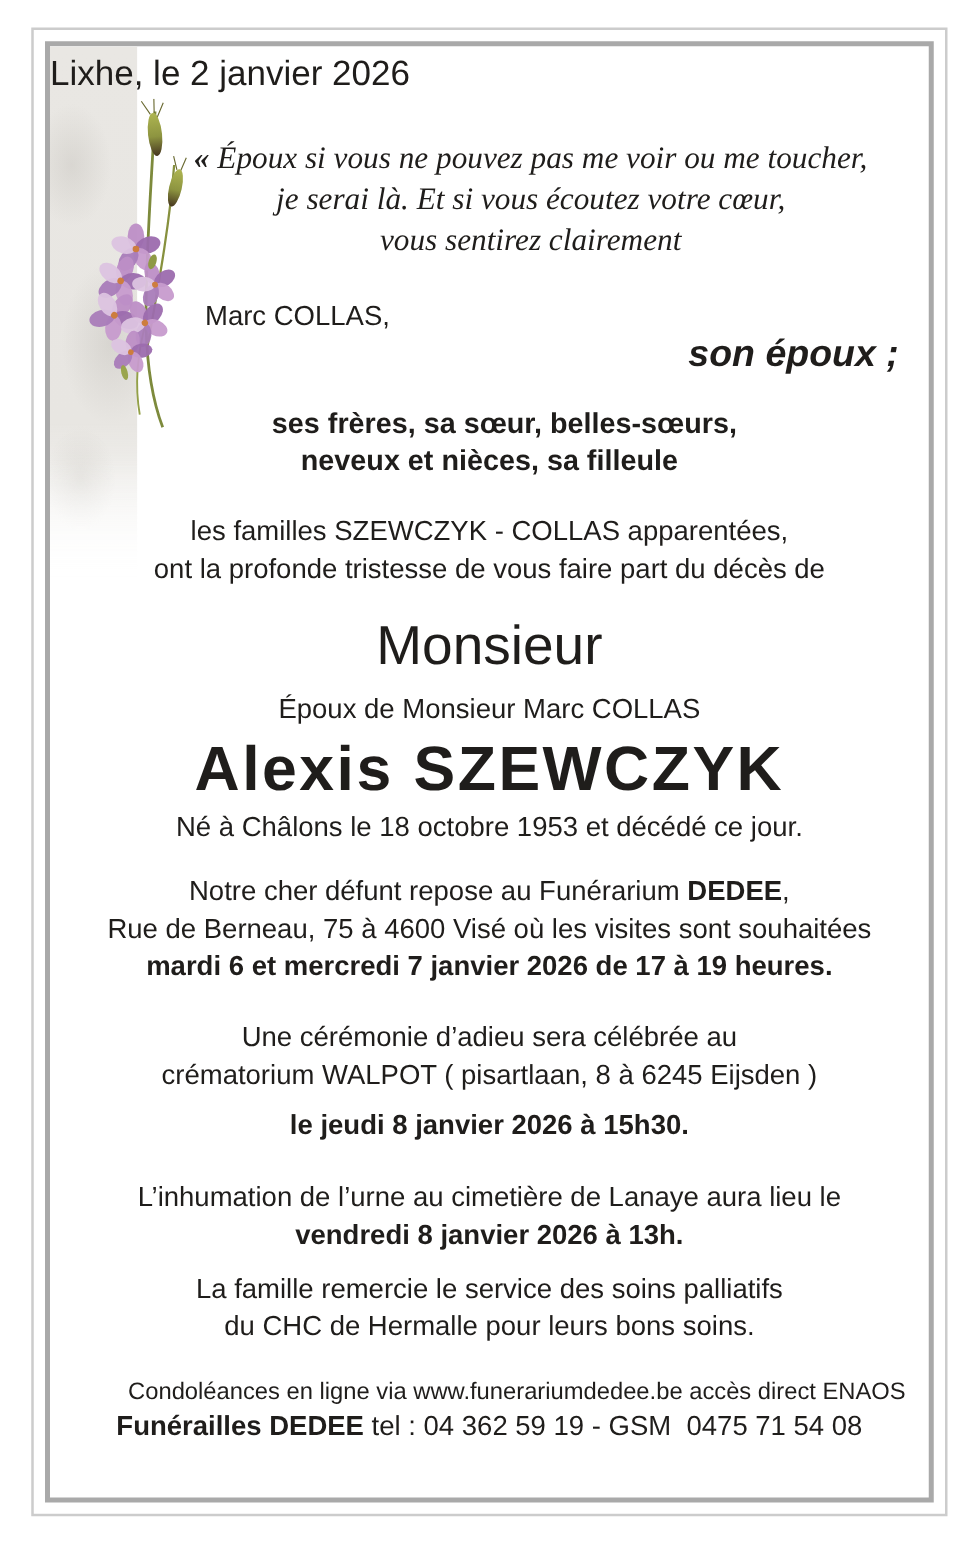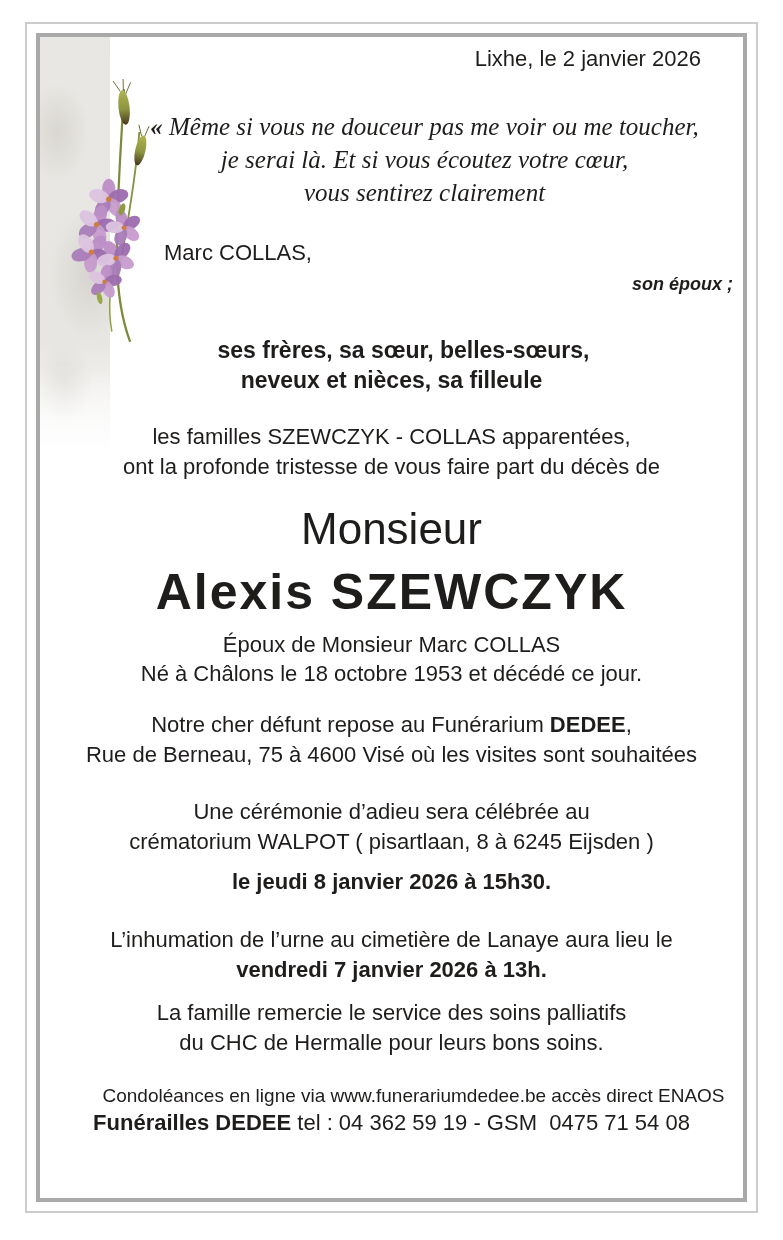--- a/index.html
+++ b/index.html
@@ -33,34 +33,34 @@
       radial-gradient(ellipse 40px 60px at 35% 80%, rgba(203,200,194,.38), rgba(203,200,194,0) 70%),
       linear-gradient(to bottom, #e9e7e3 0%, #e8e6e2 70%, rgba(232,230,226,0) 100%);
     -webkit-mask-image: linear-gradient(to bottom, #000 76%, transparent 99%);
             mask-image: linear-gradient(to bottom, #000 76%, transparent 99%);
   }
   .flower { position: absolute; left: 30px; top: 42px; width: 104px; height: 270px; }
   .content { position: relative; padding-top: 8px; }
   .line { white-space: pre; text-align: center; }
   .bold { font-weight: bold; }
 
-  .dateline { text-align: right; padding-right: 42px; font-size: 22px; line-height: 28px; }
+  .dateline { text-align: left; padding-right: 42px; font-size: 28px; line-height: 28px; }
 
   .quote {
     margin-top: 37px; padding-left: 66px;
     font-family: "Liberation Serif", "DejaVu Serif", serif;
     font-style: italic; font-size: 25px; line-height: 33px;
   }
   .gmark { font-weight: bold; }
 
   .husband   { margin-top: 30px; text-align: left; padding-left: 124px; font-size: 22px; line-height: 28px; }
-  .relation  { margin-top: 2px; text-align: right; padding-right: 10px;
-               font-weight: bold; font-style: italic; font-size: 18px; line-height: 30px; }
+  .relation  { margin-top: 2px; text-align: right; padding-right: 24px;
+               font-weight: bold; font-style: italic; font-size: 30px; line-height: 30px; }
   .family    { font-weight: bold; font-size: 23px; line-height: 30px; }
-  .family-first { margin-top: 36px; padding-left: 24px; }
+  .family-first { margin-top: 24px; padding-left: 24px; }
   .families  { font-size: 22px; line-height: 30px; }
   .families-first { margin-top: 27px; }
 
   .title-monsieur { margin-top: 18px; font-weight: normal; font-size: 44px; line-height: 58px; }
   .deceased-name  { margin-top: 2px; font-weight: bold; font-size: 50px; line-height: 64px; letter-spacing: 2px; }
   .sub { font-size: 22px; line-height: 29px; }
   .spouse-line { margin-top: 6px; }
 
   .wake  { font-size: 22px; line-height: 30px; }
   .wake-first { margin-top: 22px; }
@@ -118,48 +118,49 @@
       <use href="#blossom" transform="translate(33,199) rotate(10) scale(0.85)"></use>
       <ellipse cx="50" cy="128" rx="3" ry="6" fill="#8f9a45" transform="rotate(18 50 128)"></ellipse>
       <ellipse cx="28" cy="215" rx="2.5" ry="6" fill="#9aa54c" transform="rotate(-14 28 215)"></ellipse>
     </svg>
 
     <div class="content">
 
       <div class="line dateline">Lixhe, le 2 janvier 2026</div>
 
       <div class="quote">
-        <div class="line"><span class="gmark">« </span><span>Même si vous ne douceur pas me voir ou me toucher,</span></div>
+        <div class="line"><span class="gmark">« </span><span>Époux si vous ne pouvez pas me voir ou me toucher,</span></div>
         <div class="line">je serai là. Et si vous écoutez votre cœur,</div>
         <div class="line">vous sentirez clairement</div>
       </div>
 
       <div class="line husband">Marc COLLAS,</div>
       <div class="line relation">son époux ;</div>
 
       <div class="line family family-first">ses frères, sa sœur, belles-sœurs,</div>
       <div class="line family">neveux et nièces, sa filleule</div>
 
       <div class="line families families-first">les familles SZEWCZYK - COLLAS apparentées,</div>
       <div class="line families">ont la profonde tristesse de vous faire part du décès de</div>
 
       <div class="line title-monsieur">Monsieur</div>
+      <div class="line sub spouse-line">Époux de Monsieur Marc COLLAS</div>
       <div class="line deceased-name">Alexis SZEWCZYK</div>
-      <div class="line sub spouse-line">Époux de Monsieur Marc COLLAS</div>
       <div class="line sub">Né à Châlons le 18 octobre 1953 et décédé ce jour.</div>
 
       <div class="line wake wake-first"><span>Notre cher défunt repose au Funérarium </span><span class="bold">DEDEE</span><span>,</span></div>
       <div class="line wake">Rue de Berneau, 75 à 4600 Visé où les visites sont souhaitées</div>
+      <div class="line wake bold">mardi 6 et mercredi 7 janvier 2026 de 17 à 19 heures.</div>
 
       <div class="line ceremony ceremony-first">Une cérémonie d’adieu sera célébrée au</div>
       <div class="line ceremony">crématorium WALPOT ( pisartlaan, 8 à 6245 Eijsden )</div>
       <div class="line ceremony bold ceremony-date">le jeudi 8 janvier 2026 à 15h30.</div>
 
       <div class="line burial burial-first">L’inhumation de l’urne au cimetière de Lanaye aura lieu le</div>
-      <div class="line burial bold">vendredi 7 janvier 2026 à 13h.</div>
+      <div class="line burial bold">vendredi 8 janvier 2026 à 13h.</div>
 
       <div class="line thanks thanks-first">La famille remercie le service des soins palliatifs</div>
       <div class="line thanks">du CHC de Hermalle pour leurs bons soins.</div>
 
       <div class="line footer-online">Condoléances en ligne via www.funerariumdedee.be accès direct ENAOS</div>
       <div class="line footer-contact"><span class="bold">Funérailles DEDEE</span><span> tel : 04 362 59 19 - GSM  0475 71 54 08</span></div>
 
     </div>
   </div>
 </div>

